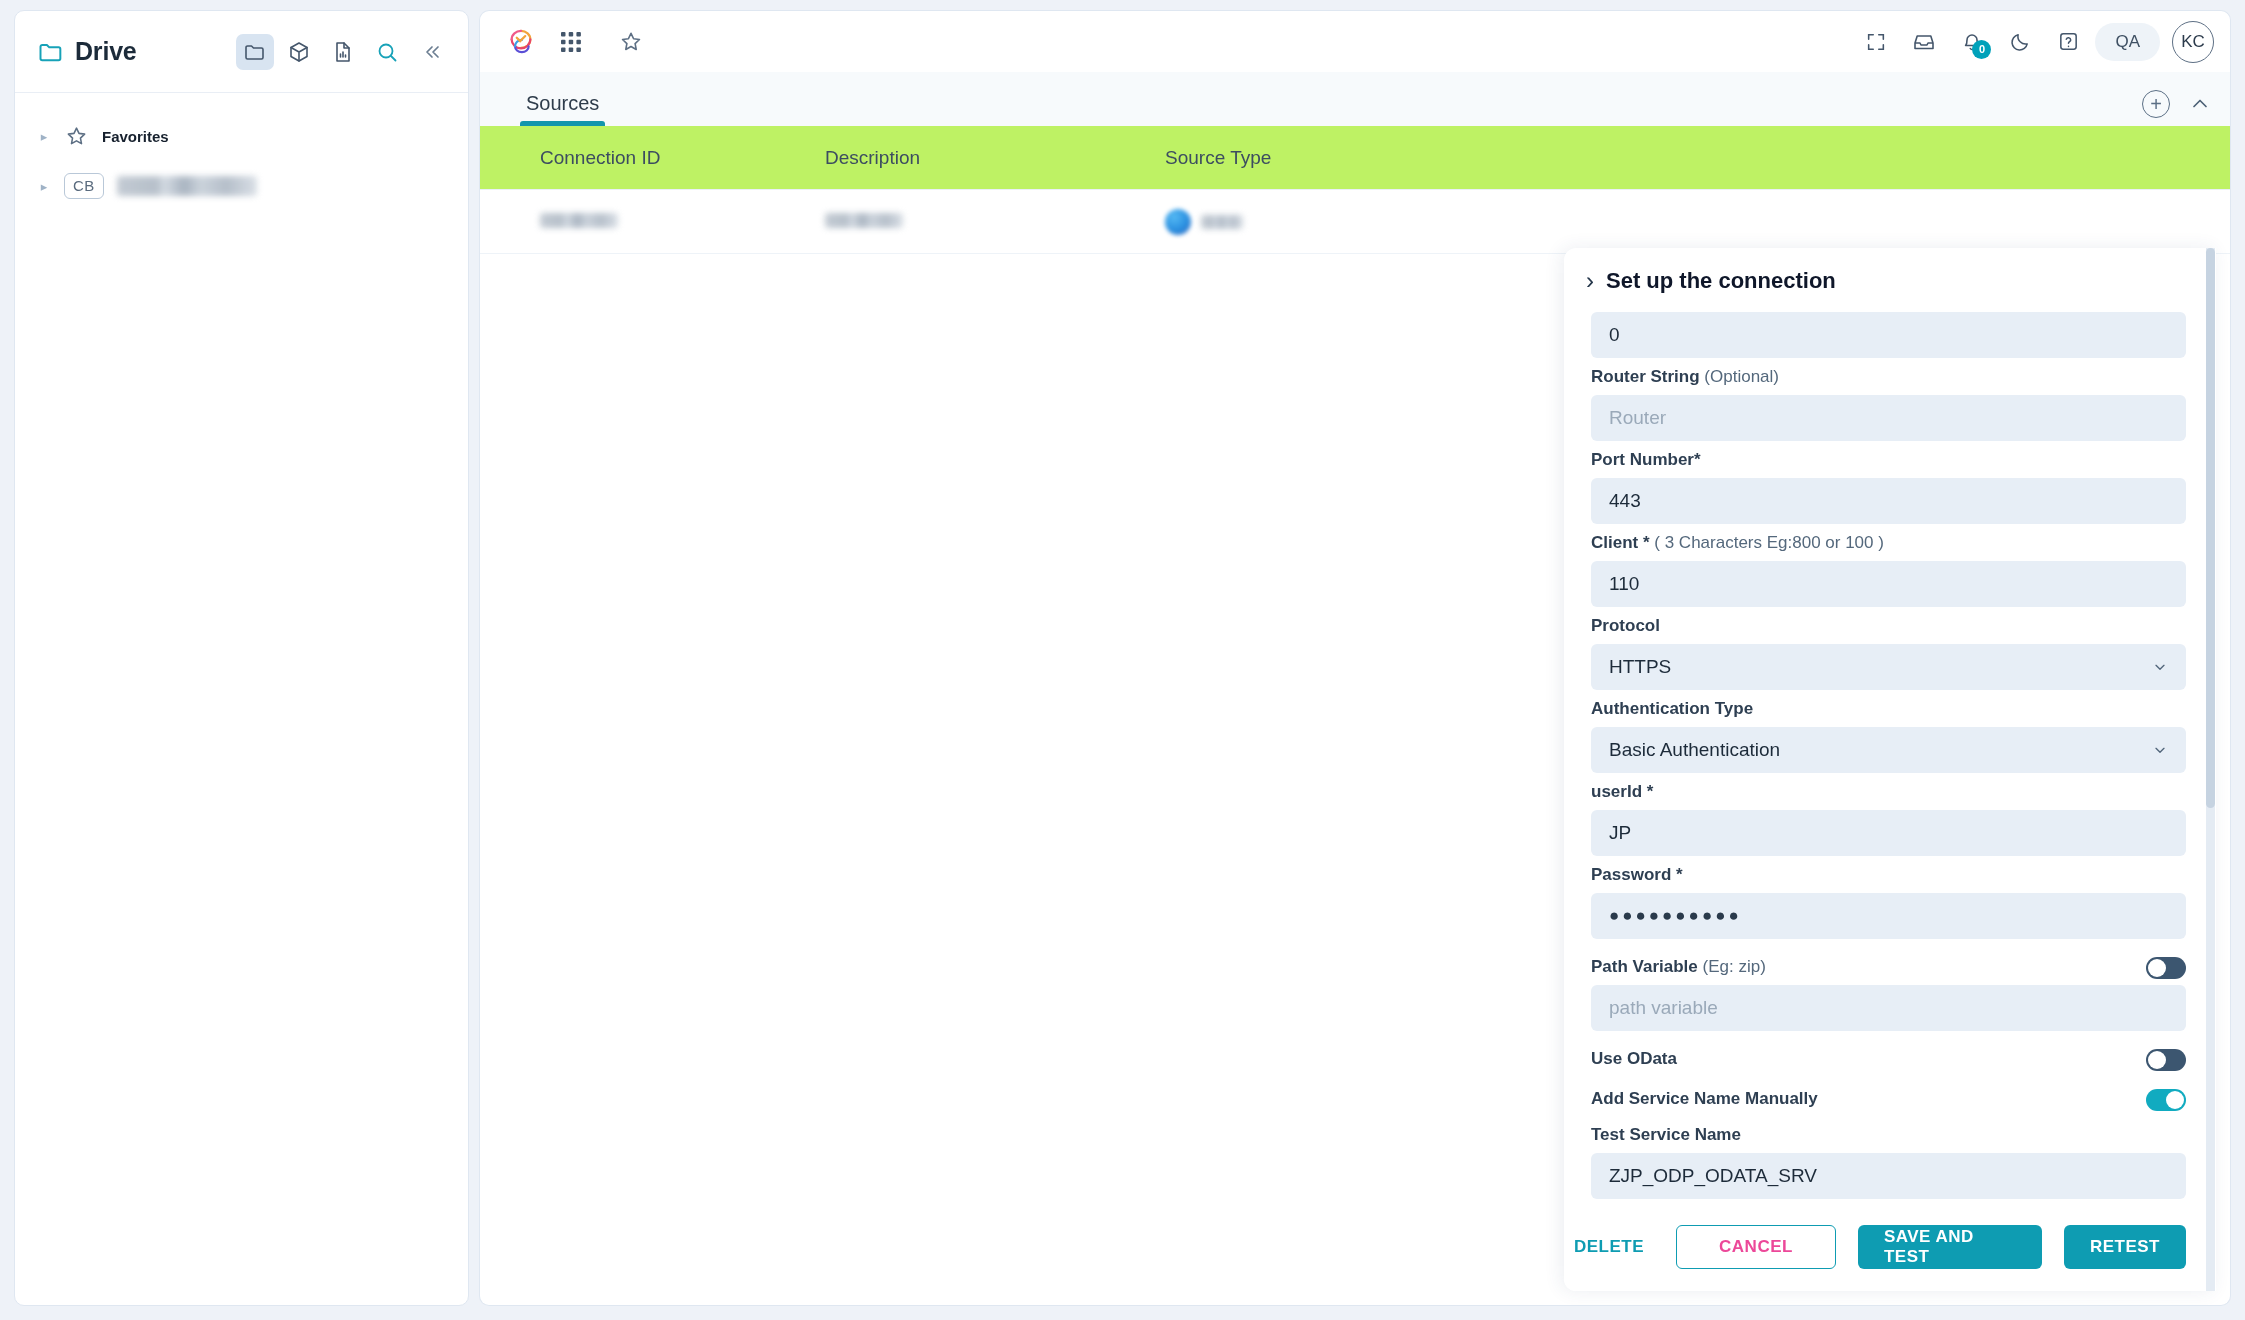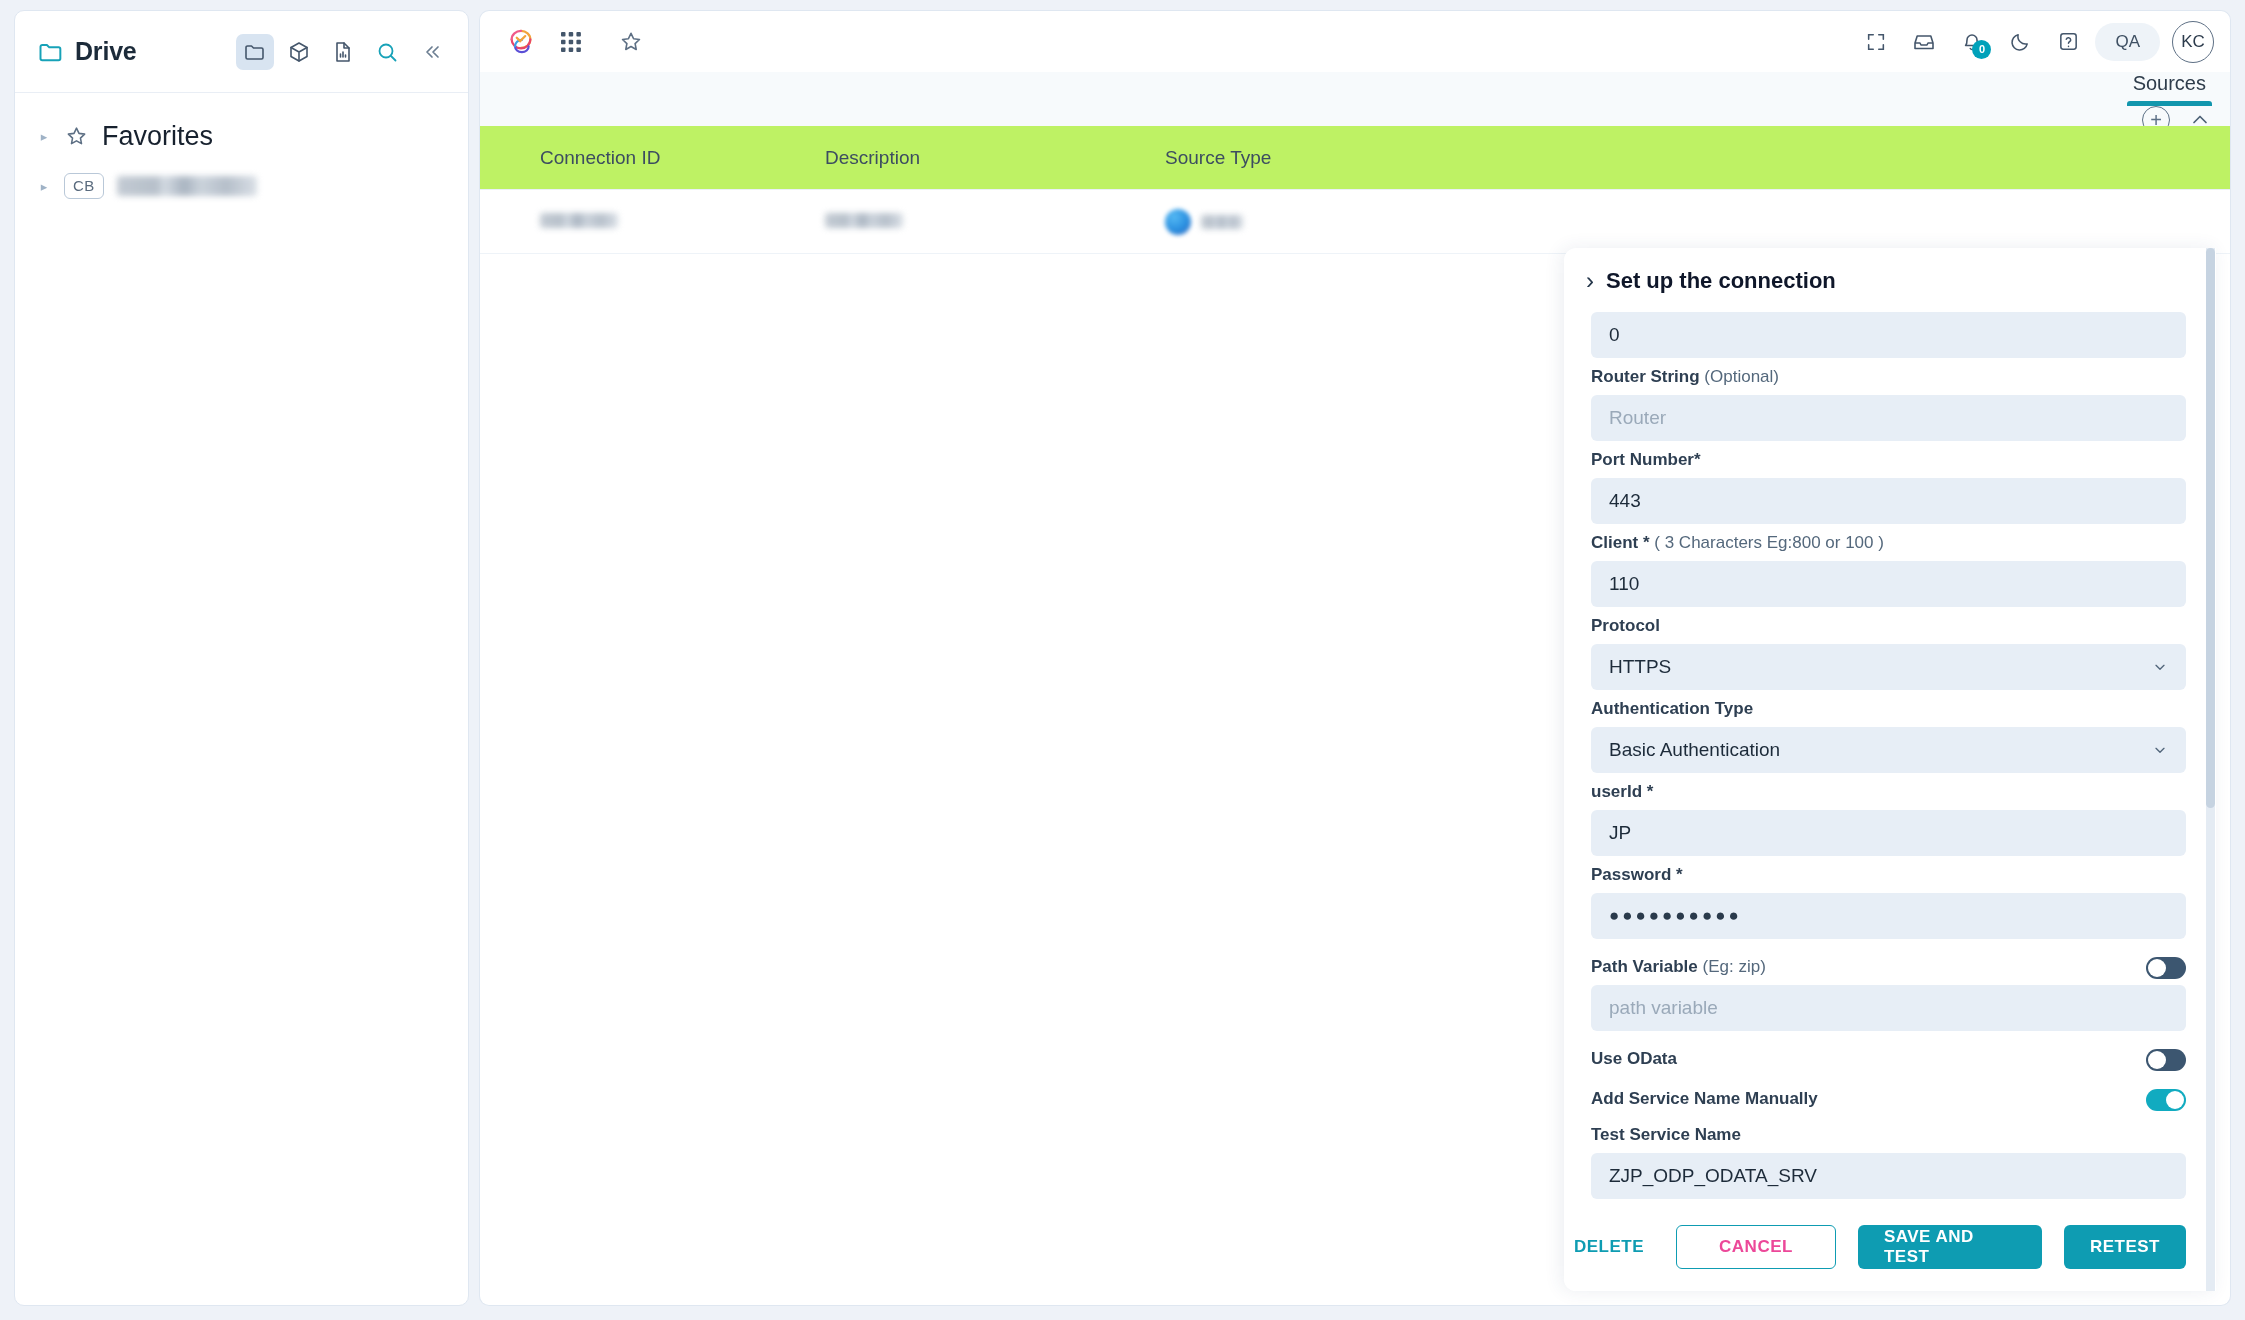--- a/index.html
+++ b/index.html
@@ -59,22 +59,22 @@
     cursor: pointer;
   }
   .caret {
     width: 14px; height: 14px;
     flex: 0 0 14px;
     display: flex; align-items: center; justify-content: center;
     color: #9fb2c6;
     font-size: 13px;
   }
   .tree-label {
-    font-size: 27px;
-    font-weight: normal;
+    font-size: 15px;
+    font-weight: bold;
     color: #17212e;
   }
   .cb-badge {
     border: 1px solid #b9c8d8;
     border-radius: 6px;
     font-size: 15px;
     color: #5a6b7e;
     padding: 4px 8px 5px;
     line-height: 1;
     letter-spacing: 0.4px;
@@ -145,21 +145,20 @@
   }
 
   .tabstrip {
     height: 54px;
     background: #f7fafc;
     border-left: 1px solid #dfe7f1;
     border-right: 1px solid #dfe7f1;
     display: flex;
     align-items: flex-end;
     padding: 0 18px 0 40px;
-    flex-direction: column;
   }
   .tab {
     font-size: 20px;
     color: #2e3c4b;
     padding: 0 6px 11px;
     position: relative;
     cursor: pointer;
   }
   .tab.active::after {
     content: "";

